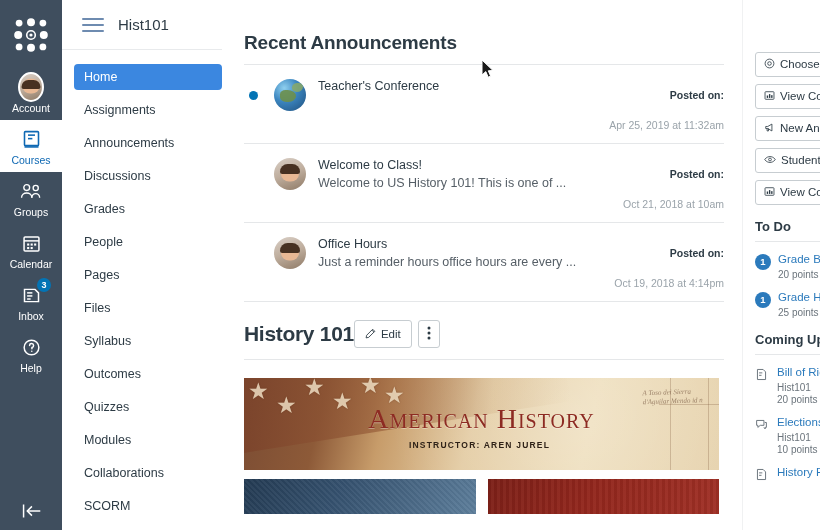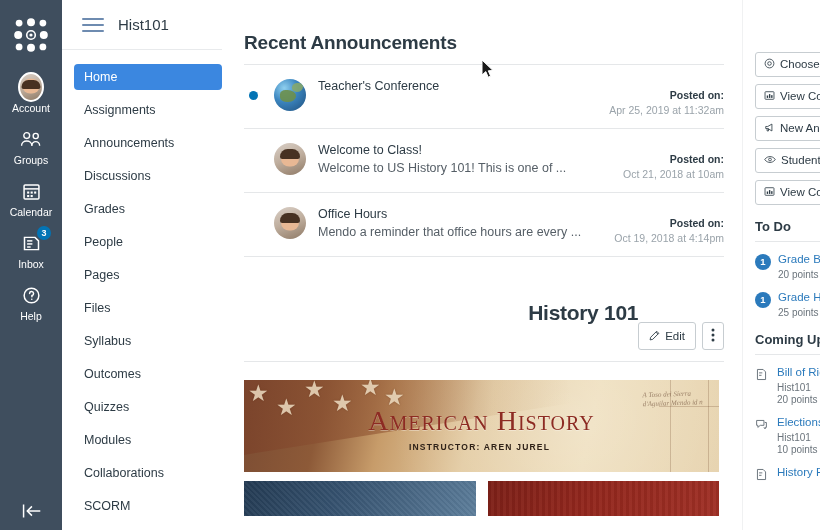--- a/index.html
+++ b/index.html
@@ -121,25 +121,25 @@
   .ann-avatar.globe::after {
     content:""; position:absolute; left:55%; top:12%;
     width:11px; height:9px; border-radius:50% 40% 60% 45%;
     background:#8aa967; opacity:.85;
   }
   .ann-text { margin-left: 12px; flex: 1 1 auto; min-width:0; }
   .ann-title { font-size:12.5px; font-weight:normal; color:#2D3B45; margin-bottom:4px; }
   .ann-sub { font-size:12.5px; color:#555e66; white-space:nowrap; overflow:hidden; text-overflow:ellipsis; }
   .ann-meta { flex:0 0 auto; text-align:right; padding-left:10px; padding-top:10px; }
   .ann-meta-label { font-size:10.5px; font-weight:bold; color:#2D3B45; }
-  .ann-meta-date { font-size:10.5px; color:#9aa3aa; margin-top:3px; white-space:nowrap; }
-
-  .page-head { display:flex; align-items:center; justify-content:flex-end; padding-top:18px; }
+  .ann-meta-date { font-size:10.5px; color:#9aa3aa; margin-top:18px; white-space:nowrap; }
+
+  .page-head { display:flex; align-items:center; justify-content:flex-start; padding-top:18px; }
   .page-title { font-size:21px; font-weight:bold; color:#2D3B45; letter-spacing:-0.3px; }
-  .page-actions { display:flex; gap:6px;margin-top:47px; }
+  .page-actions { display:flex; gap:6px; }
   .btn {
     border:1px solid #c7cdd1; background:#fff; border-radius:3px;
     font-size:11.5px; color:#2D3B45; padding:5px 10px;
     display:inline-flex; align-items:center; gap:5px; cursor:pointer;
     font-family:"Liberation Sans", sans-serif;
   }
   .btn.kebab { padding:5px 8px; }
   .hrule-2 { height:1px; background:#e5e7e9; width:100%; margin-top:11px; }
 
   
@@ -254,20 +254,31 @@
     </div>
 
     <a class="gnav-item">
       <span class="gnav-icon">
         <span class="avatar-img"></span>
       </span>
       <span class="gnav-label">Account</span>
     </a>
 
 
+    <a class="gnav-item active">
+      <span class="gnav-icon">
+        <svg width="21" height="21" viewBox="0 0 24 24" fill="none" stroke="#0E68B3" stroke-width="1.8">
+          <rect x="4" y="3" width="16" height="16" rx="1"></rect>
+          <line x1="8" y1="7" x2="16" y2="7"></line>
+          <line x1="8" y1="11" x2="13" y2="11"></line>
+          <line x1="4" y1="20.5" x2="20" y2="20.5"></line>
+        </svg>
+      </span>
+      <span class="gnav-label">Courses</span>
+    </a>
 
     <a class="gnav-item">
       <span class="gnav-icon">
         <svg width="24" height="20" viewBox="0 0 28 20" fill="none" stroke="#ffffff" stroke-width="1.6">
           <circle cx="9" cy="6" r="3.4"></circle>
           <path d="M3 18c0-3.4 2.7-5.6 6-5.6s6 2.2 6 5.6"></path>
           <circle cx="19.5" cy="6.5" r="3"></circle>
           <path d="M15 18c0-3 2.1-5 4.5-5s4.6 2 4.6 5"></path>
         </svg>
       </span>
@@ -382,21 +393,21 @@
             <div class="ann-meta-label">Posted on:</div>
             <div class="ann-meta-date">Oct 21, 2018 at 10am</div>
           </div>
         </div>
         <div class="hrule"></div>
 
         <div class="ann-row">
           <span class="ann-avatar person"></span>
           <div class="ann-text">
             <div class="ann-title">Office Hours</div>
-            <div class="ann-sub">Mendo a reminder that office hours are every ...</div>
+            <div class="ann-sub">Just a reminder hours office hours are every ...</div>
           </div>
           <div class="ann-meta">
             <div class="ann-meta-label">Posted on:</div>
             <div class="ann-meta-date">Oct 19, 2018 at 4:14pm</div>
           </div>
         </div>
         <div class="hrule"></div>
 
         <div class="page-head">
           <div class="page-title">History 101</div>

